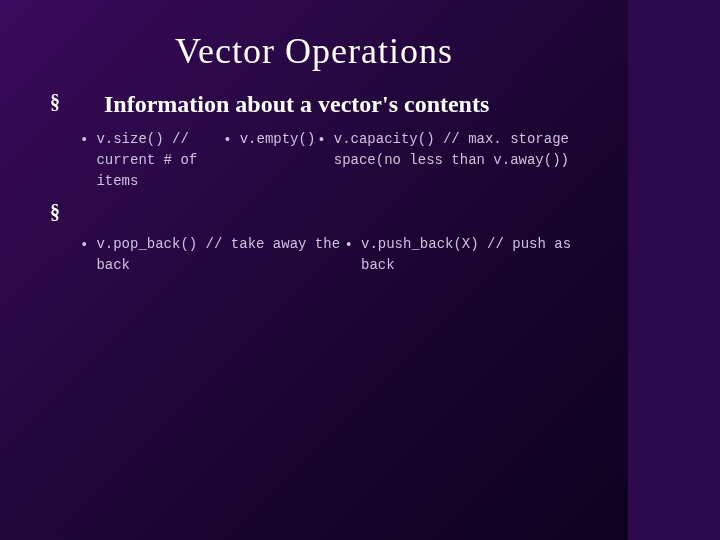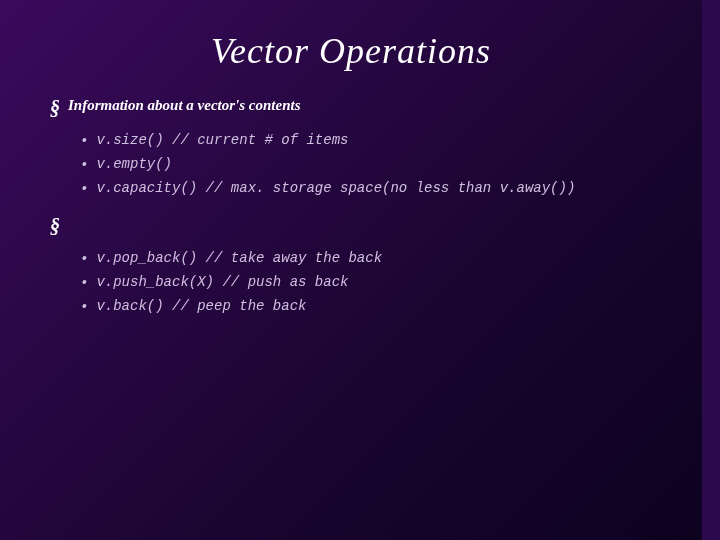--- a/index.html
+++ b/index.html
@@ -10,28 +10,27 @@
 
     body {
       width: 720px;
       height: 540px;
       background: #2d0a4e;
       font-family: 'Times New Roman', Times, serif;
       overflow: hidden;
     }
 
     .slide {
-      width: 702px;
+      width: 628px;
       height: 540px;
       background: linear-gradient(135deg, #3a0a5c 0%, #1a0530 60%, #0d0220 100%);
       padding: 30px 50px;
       display: flex;
       flex-direction: column;
-      gap: 14px;
-      font-style: italic;
+      gap: 8px;
     }
 
     .slide-title {
       color: #ffffff;
       font-size: 36px;
       font-weight: normal;
       text-align: center;
       margin-bottom: 10px;
       letter-spacing: 1px;
     }
@@ -53,30 +52,31 @@
     }
 
     .section-bullet {
       color: #ffffff;
       font-size: 20px;
       line-height: 1.2;
     }
 
     .section-title {
       color: #ffffff;
-      font-size: 15px;
+      font-size: 24px;
       font-weight: bold;
       line-height: 1.2;
+      margin-left: 36px;
     }
 
     .bullet-list {
       list-style: none;
       padding-left: 30px;
       display: flex;
-      flex-direction: column;
+      flex-direction: row;
       gap: 2px;
     }
 
     .bullet-list li {
       display: flex;
       align-items: flex-start;
       gap: 8px;
       color: #d0c0e0;
       font-family: 'Courier New', Courier, monospace;
       font-size: 14px;
@@ -125,18 +125,15 @@
     <div class="section-header">
       <span class="section-bullet">§</span>
     </div>
     <ul class="bullet-list">
       <li>
           <span class="code-text">v.pop_back()    // take away the back</span>
         </li>
       <li>
           <span class="code-text">v.push_back(X)  // push as back</span>
         </li>
-      <li>
-          <span class="code-text">v.back()        // peep the back</span>
-        </li>
     </ul>
   </div>
 </div>
 
 </body></html>

